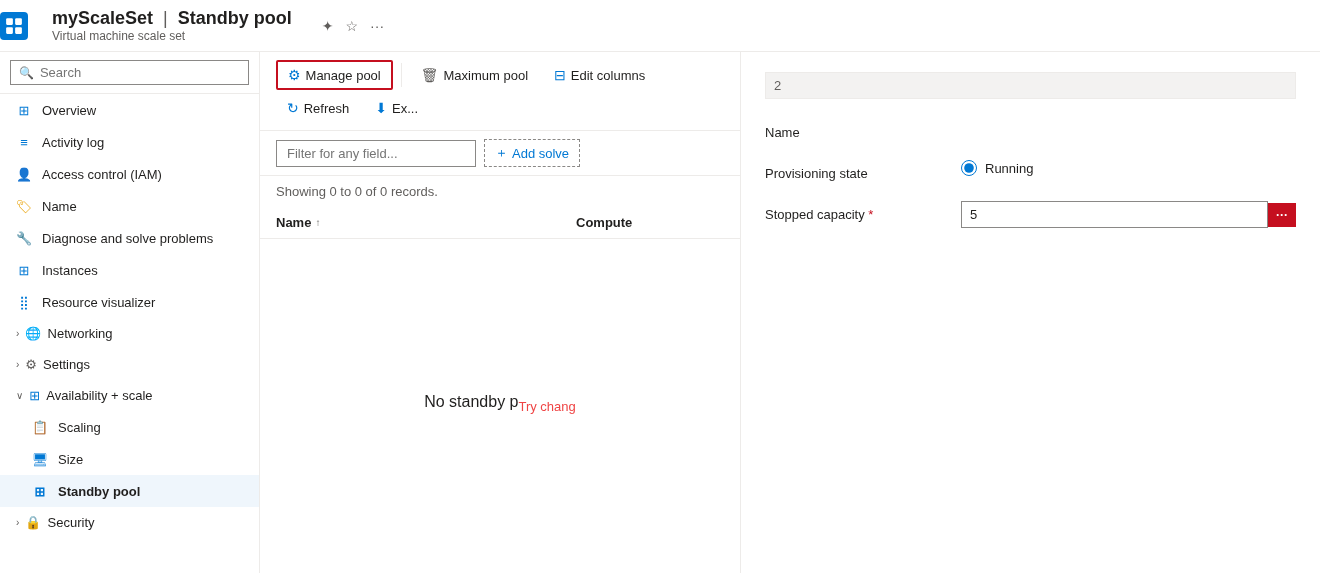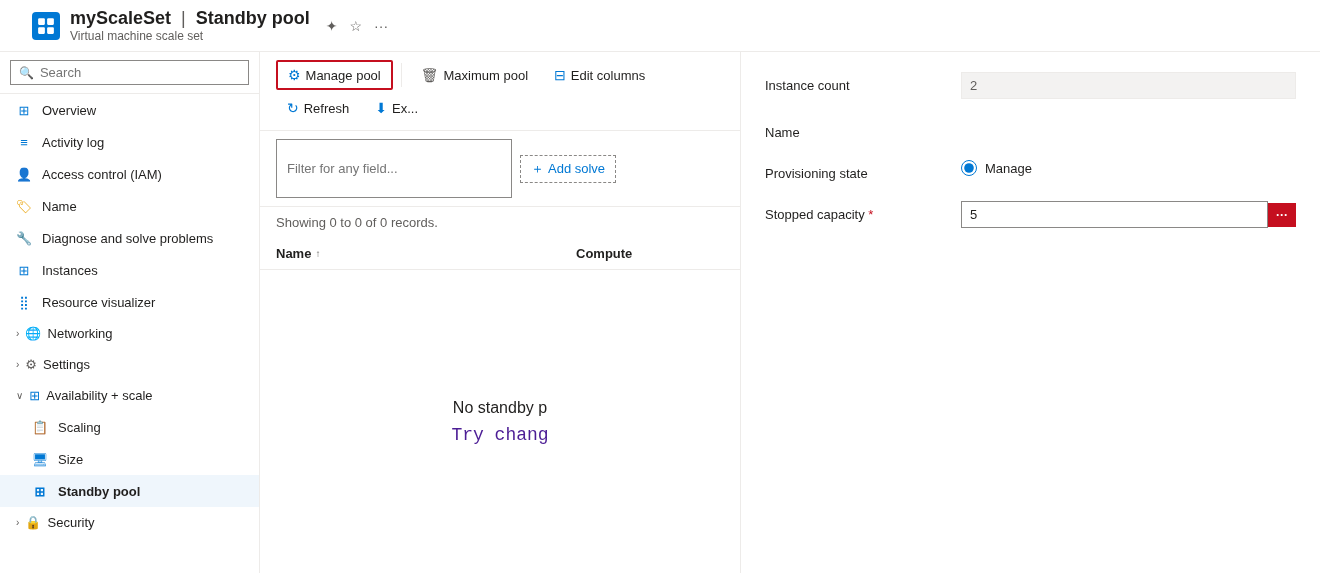--- a/index.html
+++ b/index.html
@@ -1,19 +1,19 @@
 <!DOCTYPE html>
 <html><head>
   <meta charset="utf-8">
   <style>
     * { box-sizing: border-box; margin: 0; padding: 0; font-family: 'Segoe UI', sans-serif; font-size: 13px; }
     body { display: flex; flex-direction: column; height: 573px; overflow: hidden; background: #f3f2f1; }
 
     
-    .header { background: white; padding: 8px 32px; border-bottom: 1px solid #edebe9; display: flex; align-items: center; gap: 10px; min-height: 52px; }
+    .header { background: white; padding: 8px 0; border-bottom: 1px solid #edebe9; display: flex; align-items: center; gap: 24px; min-height: 52px; }
     .header-icon { width: 28px; height: 28px; background: #0078d4; border-radius: 4px; display: flex; align-items: center; justify-content: center; flex-shrink: 0; }
     .header-icon svg { width: 18px; height: 18px; fill: white; }
     .header-title { font-size: 18px; font-weight: 600; color: #201f1e; }
     .header-separator { color: #605e5c; font-size: 18px; margin: 0 4px; }
     .header-text-group { display: flex; flex-direction: column; }
     .header-actions { display: flex; align-items: center; gap: 8px; margin-left: 4px; }
     .header-action-icon { color: #605e5c; cursor: pointer; font-size: 14px; padding: 2px; }
 
     
     .main-layout { display: flex; flex: 1; overflow: hidden; }
@@ -34,35 +34,35 @@
 
     
     .content { flex: 1; display: flex; flex-direction: column; overflow: hidden; background: #faf9f8; }
     .content-toolbar { background: white; padding: 8px 16px; border-bottom: 1px solid #edebe9; display: flex; align-items: center; gap: 4px; flex-wrap: wrap; }
     .toolbar-btn { display: flex; align-items: center; gap: 5px; padding: 5px 10px; border: 1px solid transparent; background: transparent; cursor: pointer; color: #201f1e; font-size: 13px; border-radius: 2px; }
     .toolbar-btn.highlighted { border: 2px solid #c50f1f; }
     .toolbar-btn .btn-icon { font-size: 14px; color: #0078d4; }
     .toolbar-separator { width: 1px; height: 24px; background: #edebe9; margin: 0 4px; }
 
     .filter-bar { padding: 8px 16px; display: flex; align-items: center; gap: 8px; background: white; border-bottom: 1px solid #edebe9; }
-    .filter-input { border: 1px solid #8a8886; padding: 21px 10px; font-size: 13px; width: 236px; }
+    .filter-input { border: 1px solid #8a8886; padding: 5px 10px; font-size: 13px; width: 200px; }
     .status-filter { display: flex; align-items: center; gap: 6px; background: #eff6fc; border: 1px solid #c7e0f4; padding: 4px 10px; border-radius: 2px; font-size: 13px; color: #201f1e; }
     .status-filter .close-x { cursor: pointer; color: #605e5c; margin-left: 4px; font-size: 11px; }
     .add-filter-btn { display: flex; align-items: center; gap: 4px; padding: 4px 10px; border: 1px dashed #8a8886; background: transparent; cursor: pointer; font-size: 13px; color: #0078d4; }
 
     .record-count { padding: 8px 16px; font-size: 13px; color: #605e5c; background: white; }
 
     .table-header { display: flex; padding: 8px 16px; border-bottom: 1px solid #edebe9; background: white; }
     .col-name { width: 300px; font-weight: 600; color: #201f1e; display: flex; align-items: center; gap: 4px; }
     .col-compute { font-weight: 600; color: #201f1e; }
     .sort-icon { font-size: 10px; color: #605e5c; }
 
-    .empty-state { flex: 1; display: flex; flex-direction: column; align-items: center; justify-content: center; background: white; padding: 40px; }
+    .empty-state { flex: 1; display: flex; align-items: center; justify-content: center; background: white; padding: 40px; }
     .empty-state-title { font-size: 16px; color: #201f1e; margin-bottom: 8px; }
-    .empty-state-sub { font-size: 18px; color: #4c1d95; font-family: Liberation Mono, monospace; }
+    .empty-state-sub { font-size: 13px; color: #ef4444; }
 
     
     .right-panel { width: 580px; background: white; border-left: 1px solid #edebe9; display: flex; flex-direction: column; overflow-y: auto; flex-shrink: 0; position: relative; }
     .panel-header { padding: 20px 24px 16px; border-bottom: 1px solid #edebe9; display: flex; align-items: center; justify-content: space-between; }
     .panel-title { font-size: 20px; font-weight: 600; color: #201f1e; }
     .panel-close { background: none; border: none; cursor: pointer; font-size: 18px; color: #605e5c; padding: 4px; line-height: 1; }
 
     .panel-body { padding: 20px 24px; display: flex; flex-direction: column; gap: 20px; }
 
     .field-row { display: flex; align-items: flex-start; gap: 16px; }
@@ -249,37 +249,36 @@
       <div class="empty-state-title">No standby p</div>
       <div class="empty-state-sub">Try chang</div>
     </div>
   </div>
 
   <div class="right-panel">
 
     <div class="panel-body">
 
       <div class="field-row">
-        <span class="field-label">Instance count</span>
         <div class="field-value">
           <input class="field-input disabled" type="text" disabled="" value="2" style="">
         </div>
       </div>
 
       <div class="field-row">
         <span class="field-label">Name</span>
       </div>
 
       <div class="field-row">
         <span class="field-label">Provisioning state</span>
         <div class="field-value">
           <div class="radio-group">
             <div class="radio-item">
               <input type="radio" name="prov-state" id="radio-running" checked="" style="">
-              <label for="radio-running">Manage</label>
+              <label for="radio-running">Running</label>
             </div>
           </div>
         </div>
       </div>
 
       <div class="field-row">
         <span class="field-label required">Stopped capacity</span>
         <div class="field-value">
           <div class="field-input-with-btn">
             <input class="field-input" type="text" value="5" style="">

